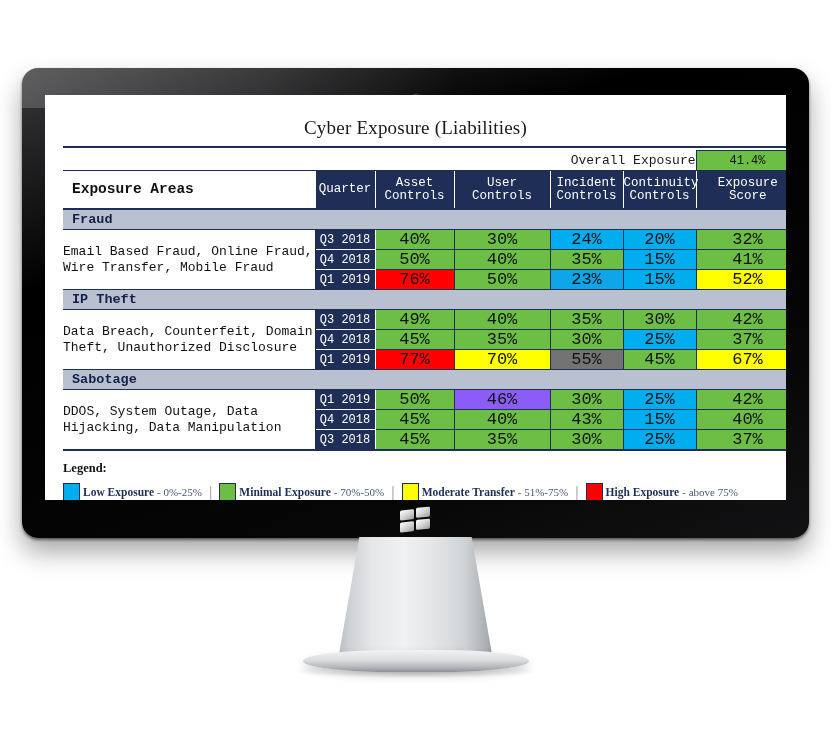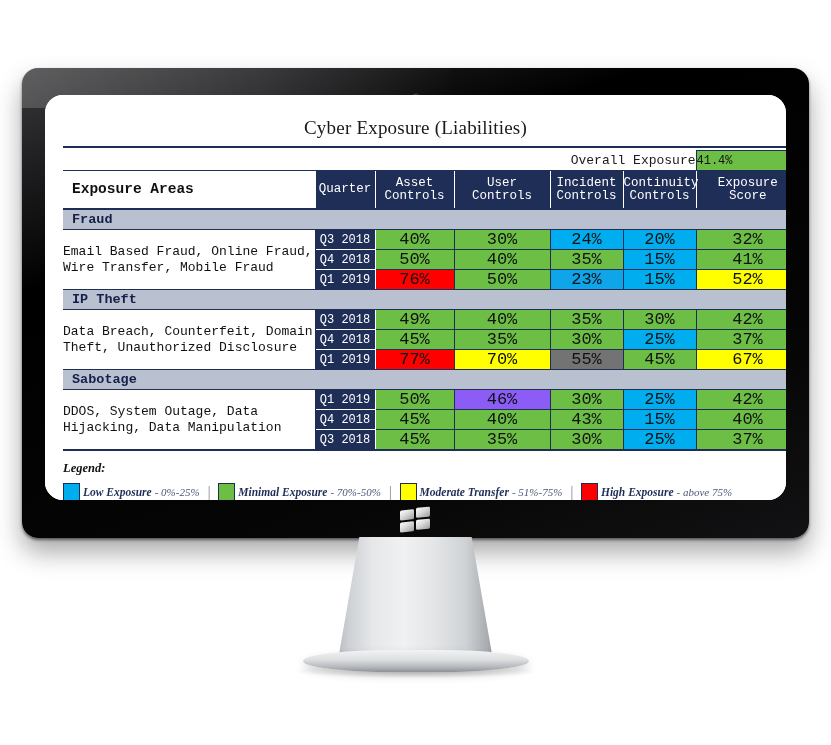--- a/index.html
+++ b/index.html
@@ -53,21 +53,20 @@
   }
 
   #screen {
     position: absolute;
     left: 23px;
     top: 27px;
     width: 741px;
     height: 405px;
     background: #ffffff;
     overflow: hidden;
-    border-radius: 18px;
   }
 
   
   #win-logo {
     position: absolute;
     left: 50%;
     margin-left: -16px;
     top: 440px;
     width: 32px;
     height: 25px;
@@ -161,21 +160,21 @@
   .overall-label {
     text-align: right;
     font-size: 13px;
     color: #1a1a1a;
     padding-right: 8px;
     height: 19px;
     border-bottom: 1.5px solid #1F2E57;
     background: #ffffff;
   }
   .overall-value {
-    text-align: left;
+    text-align: center;
     font-size: 12px;
     color: #111;
     background: #6CBE45;
     border: 1px solid #1F2E57;
     height: 19px;
   }
   .overall-blank {
     background: #ffffff;
     border-bottom: 1.5px solid #1F2E57;
   }
@@ -251,21 +250,20 @@
     border-bottom: 1.5px solid #1F2E57;
   }
   .bottom-rule td {
     border-top: 2.5px solid #1F2E57;
     height: 1px;
   }
 
   
   #legend {
     padding-top: 9px;
-    font-style: italic;
   }
   #legend-title {
     font-size: 12.5px;
     font-weight: bold;
     color: #101010;
     padding-bottom: 7px;
     font-family: "Liberation Serif", "DejaVu Serif", serif;
   }
   #legend-items {
     display: flex;

